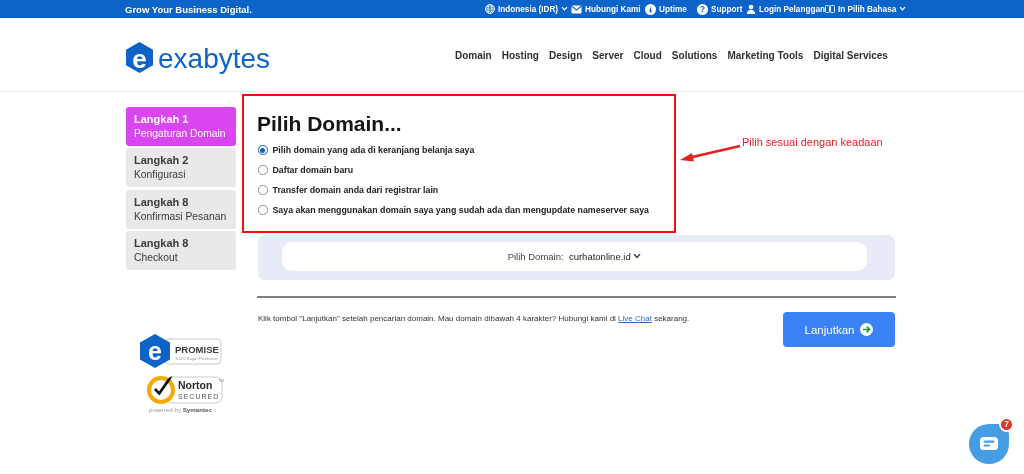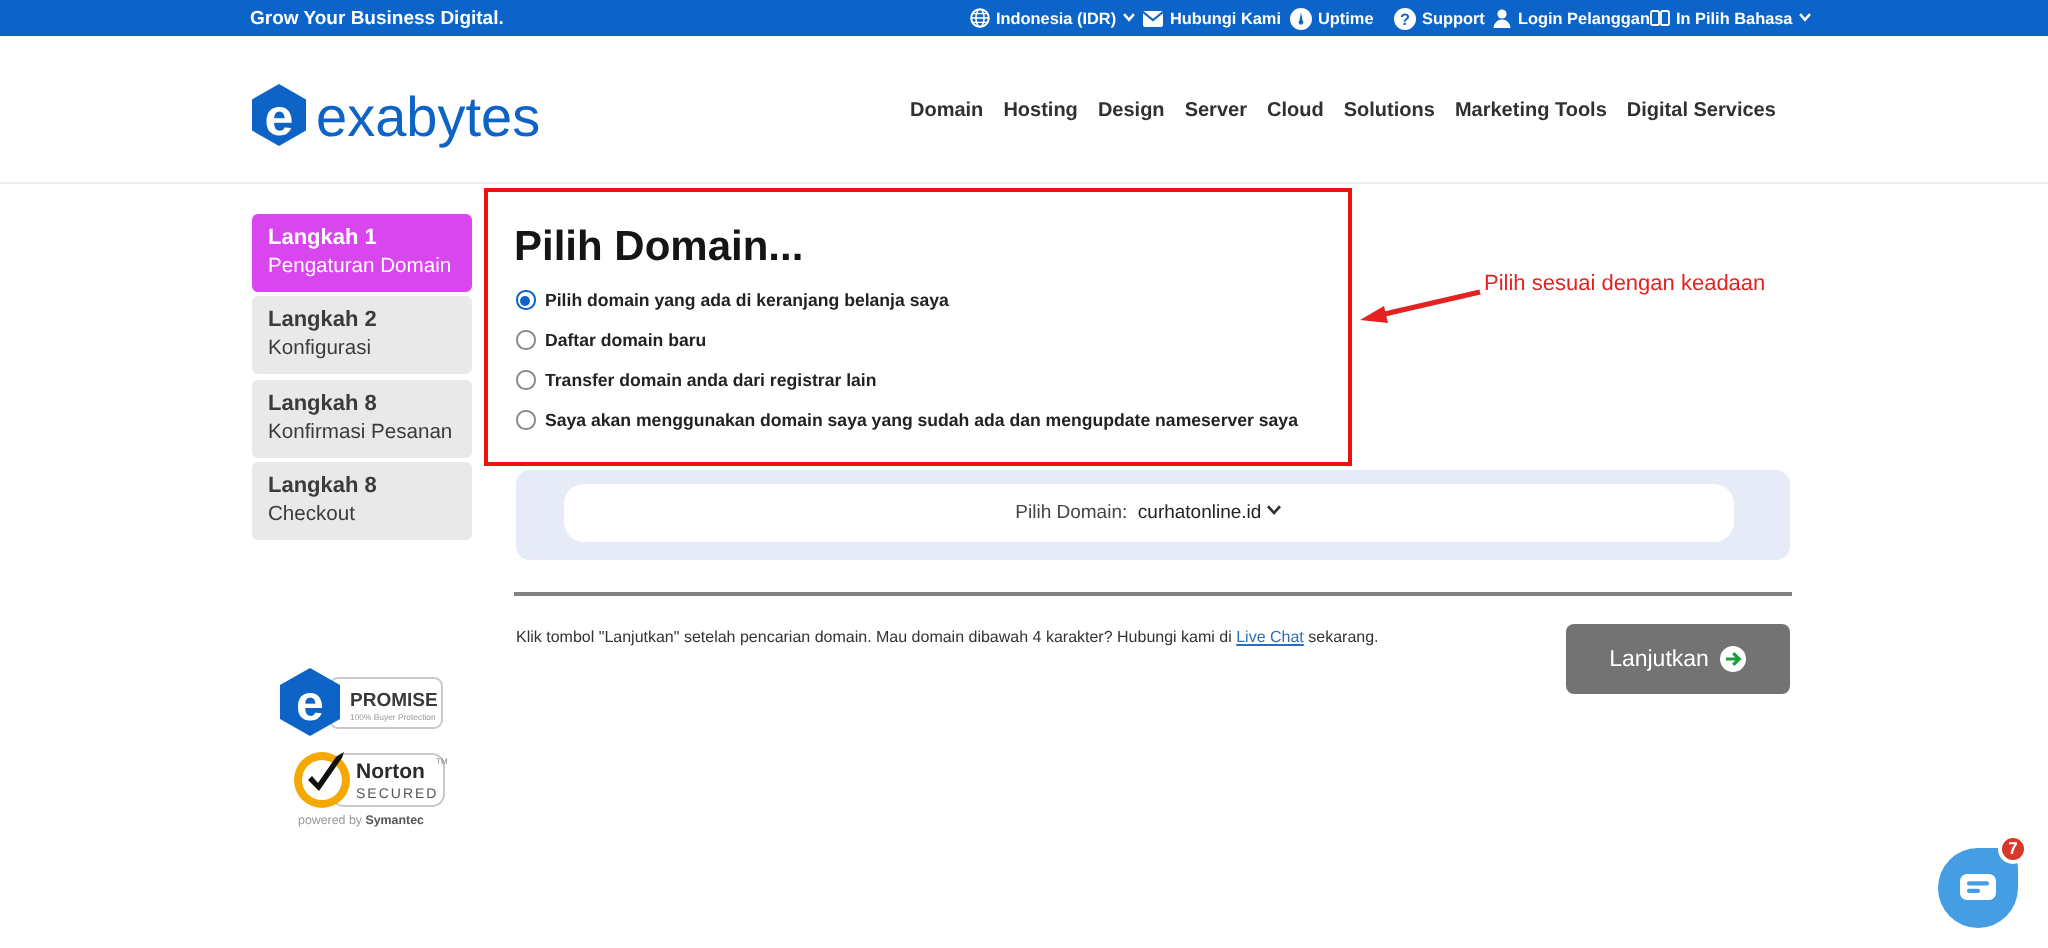--- a/index.html
+++ b/index.html
@@ -50,21 +50,21 @@
     background:#e7ebf8; border-radius:7px; }
   #pill { position:absolute; left:24px; top:6.5px; width:585px; height:29px;
     background:#fff; border-radius:10px; text-align:center; line-height:29px;
     font-size:9.5px; color:#444; }
   #pill b { color:#222; font-weight:normal; }
   #hr { position:absolute; left:257px; top:296px; width:639px; height:2px;
     background:#818181; }
   #note { position:absolute; left:258px; top:314px; font-size:8px; color:#333; }
   #note a { color:#2a6fb8; text-decoration:underline; }
   #btn { position:absolute; left:783px; top:312px; width:112px; height:35px;
-    background:#737373; border-radius:4px; color:#fff; font-size:11.5px;
+    background:#3b82f6; border-radius:4px; color:#fff; font-size:11.5px;
     display:flex; align-items:center; justify-content:center; gap:6px; }
   
   #ann { position:absolute; left:742px; top:136px; font-size:11px; color:#e32222; }
   
   #chat { position:absolute; left:969px; top:424px; width:40px; height:40px;
     background:#459ee3; border-radius:20px 10px 20px 20px; }
   #chatbadge { position:absolute; left:999px; top:417px; width:15px; height:15px;
     background:#d8372a; border:2px solid #fff; border-radius:50%; color:#fff;
     font-size:8.5px; font-weight:bold; text-align:center; line-height:11px; }
 </style>

